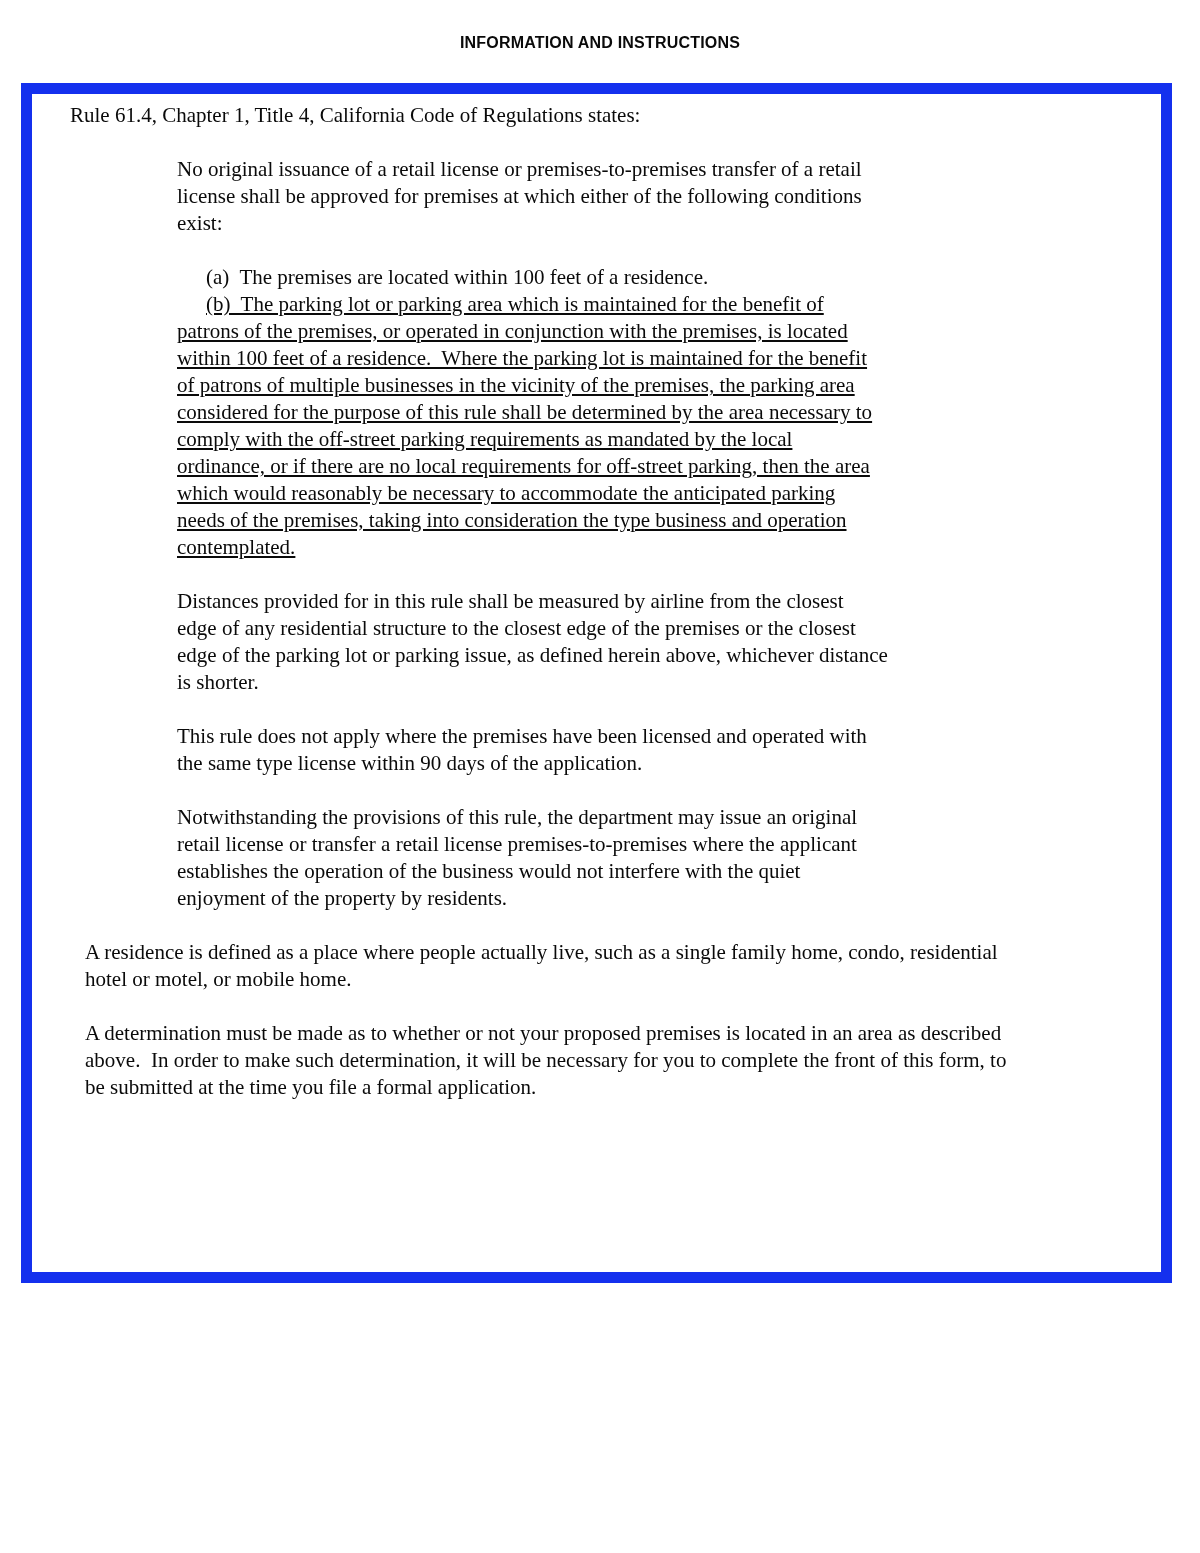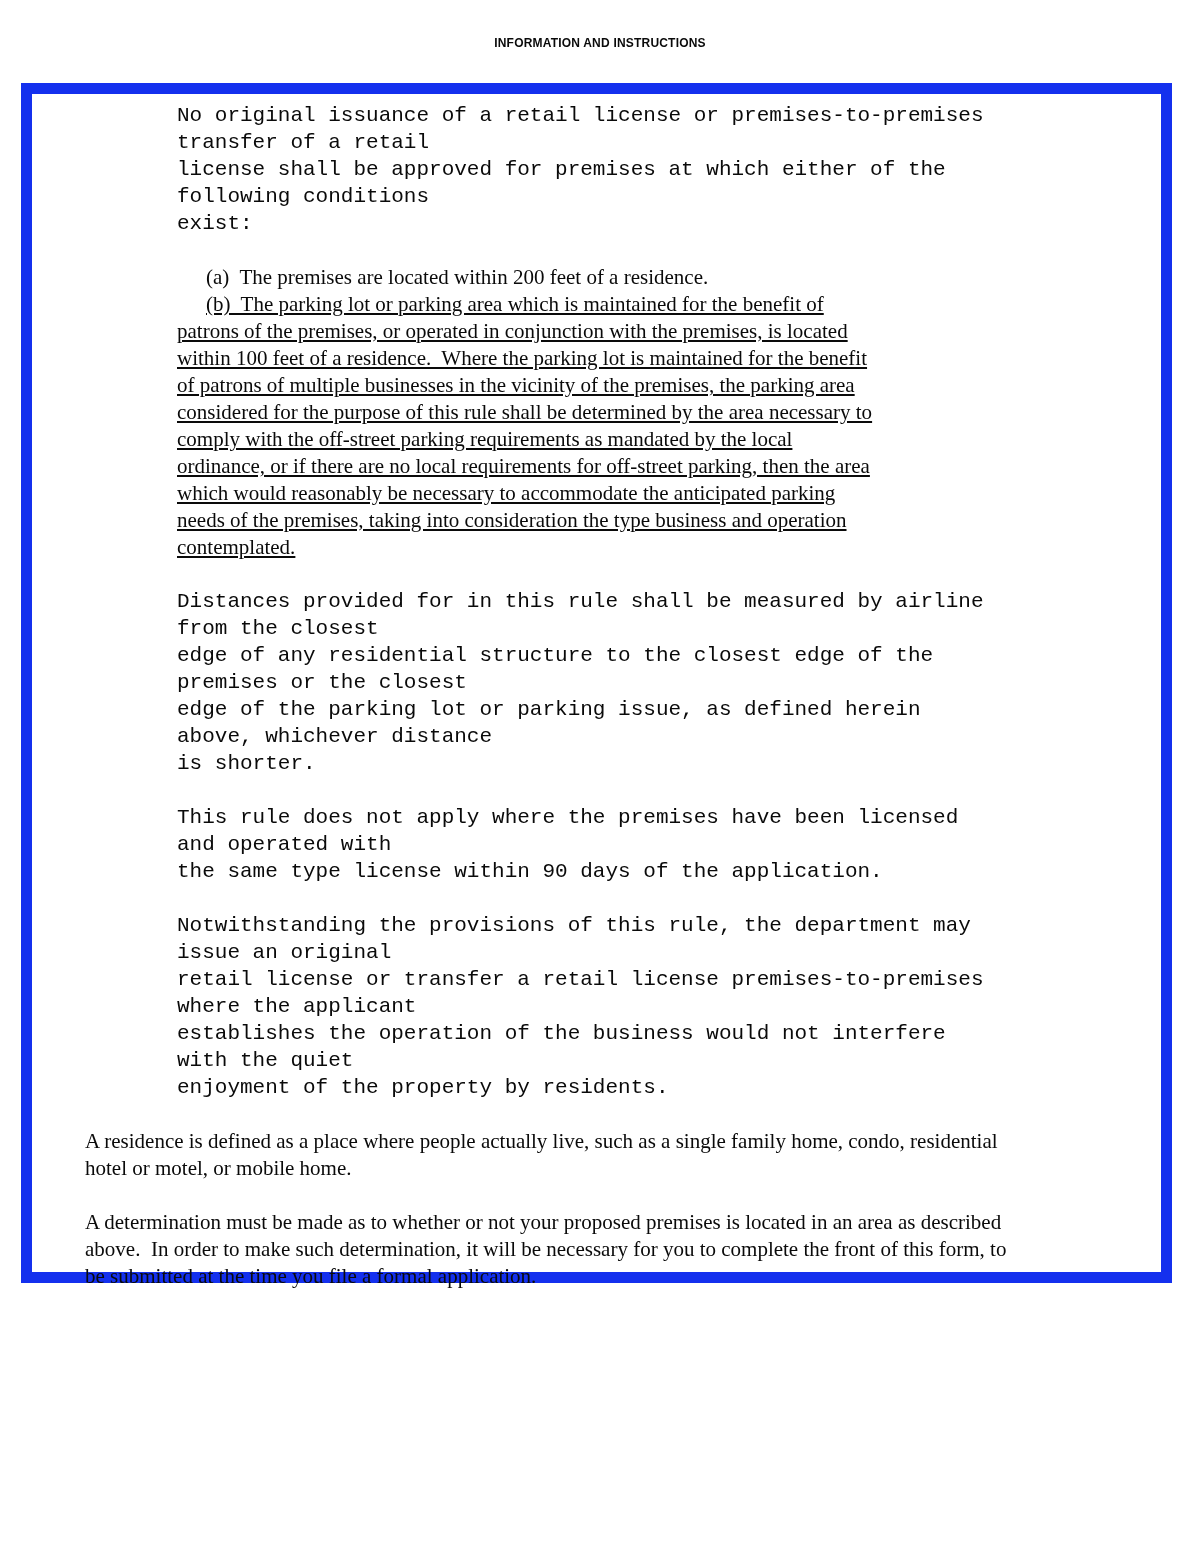--- a/index.html
+++ b/index.html
@@ -14,21 +14,21 @@
     background: #ffffff;
     color: #000000;
     font-family: "Liberation Serif", "DejaVu Serif", serif;
     overflow: hidden;
   }
   .page-title {
     padding-top: 33px;
     text-align: center;
     font-family: "Liberation Sans", "DejaVu Sans", sans-serif;
     font-weight: bold;
-    font-size: 12px;
+    font-size: 16px;
     line-height: 20px;
     letter-spacing: 0.2px;
     color: #0a0a0a;
   }
   .rule-box {
     box-sizing: border-box;
     margin-left: 21px;
     margin-top: 30px;
     width: 1151px;
     height: 1200px;
@@ -41,21 +41,20 @@
     line-height: 27px;
     white-space: pre-wrap;
     color: #0a0a0a;
   }
   .intro {
     margin: 0 0 27px 0;
   }
   .p-block {
     margin: 0 0 27px 107px;
     width: 810px;
-    font-family: Liberation Mono, monospace;
   }
   .p-item {
     margin: 0 0 0 107px;
     width: 810px;
     text-indent: 29px;
   }
   .p-item-gap {
     margin: 0 0 27px 107px;
     width: 810px;
     text-indent: 29px;
@@ -68,26 +67,27 @@
 </style>
 </head>
 <body>
 
 <div class="page">
 
   <div class="page-title">INFORMATION AND INSTRUCTIONS</div>
 
   <div class="rule-box">
 
+    <div class="txt intro">Rule 61.4, Chapter 1, Title 4, California Code of Regulations states:</div>
 
     <div class="txt p-block">No original issuance of a retail license or premises-to-premises transfer of a retail
 license shall be approved for premises at which either of the following conditions
 exist:</div>
 
-    <div class="txt p-item">(a)  The premises are located within 200 feet of a residence.</div>
+    <div class="txt p-item">(a)  The premises are located within 100 feet of a residence.</div>
 
     <div class="txt p-item-gap">(b)  The parking lot or parking area which is maintained for the benefit of
 patrons of the premises, or operated in conjunction with the premises, is located
 within 100 feet of a residence.  Where the parking lot is maintained for the benefit
 of patrons of multiple businesses in the vicinity of the premises, the parking area
 considered for the purpose of this rule shall be determined by the area necessary to
 comply with the off-street parking requirements as mandated by the local
 ordinance, or if there are no local requirements for off-street parking, then the area
 which would reasonably be necessary to accommodate the anticipated parking
 needs of the premises, taking into consideration the type business and operation

